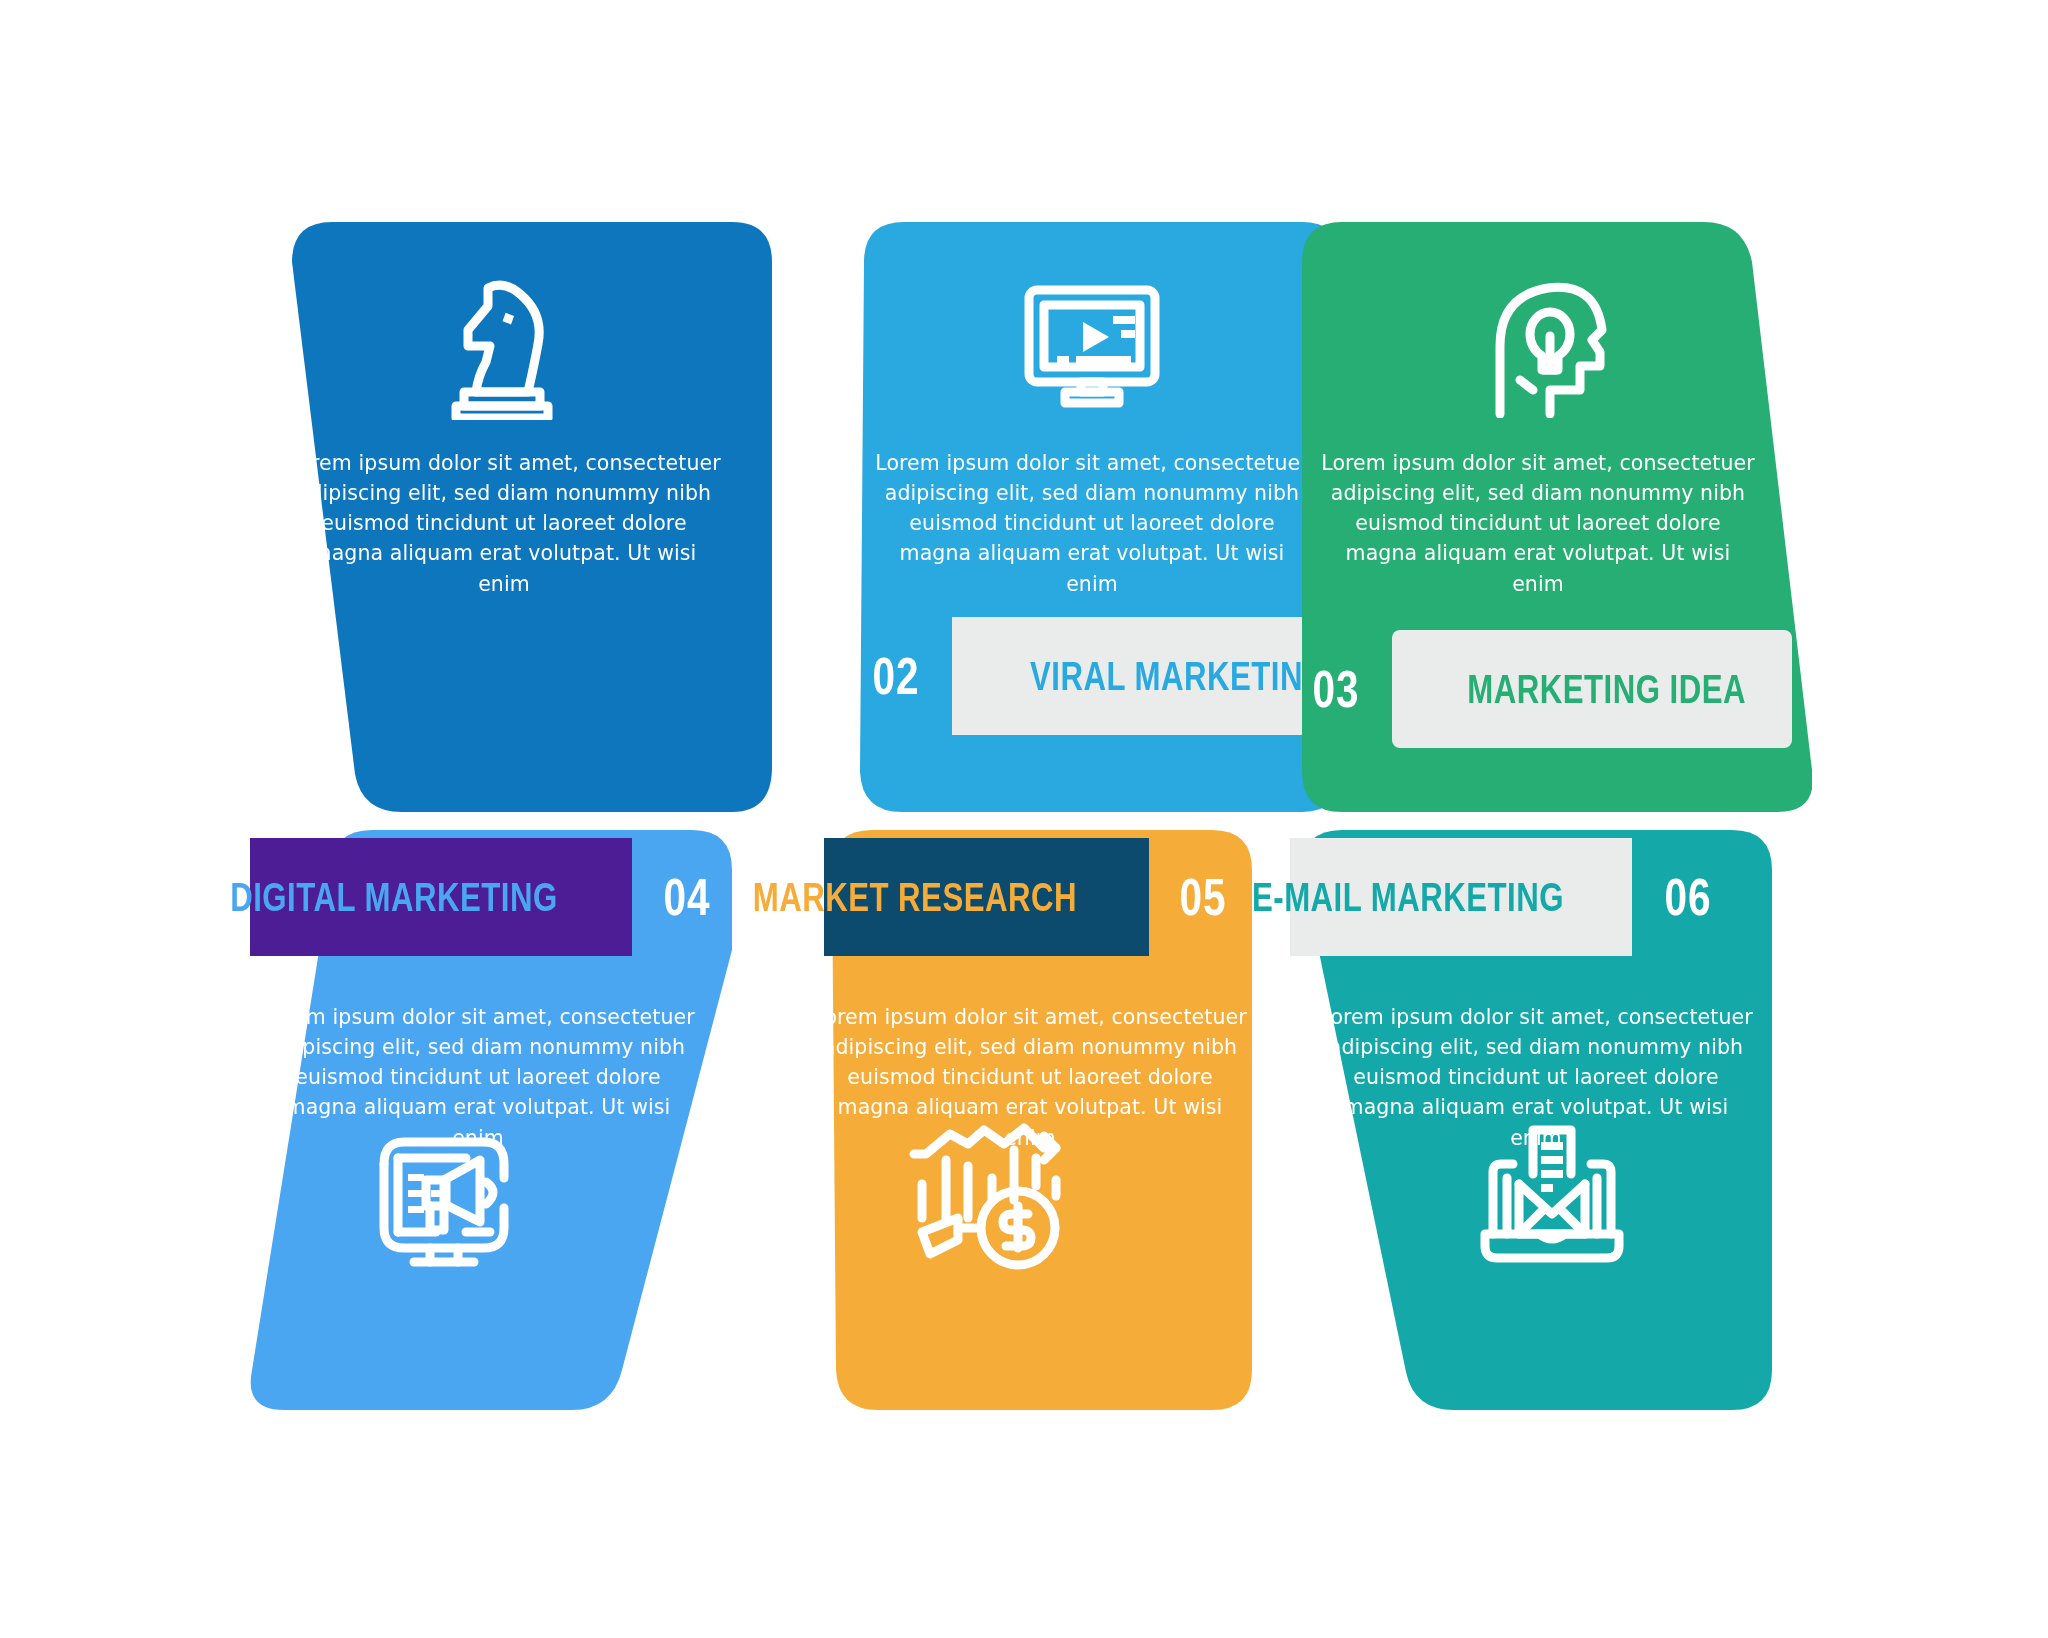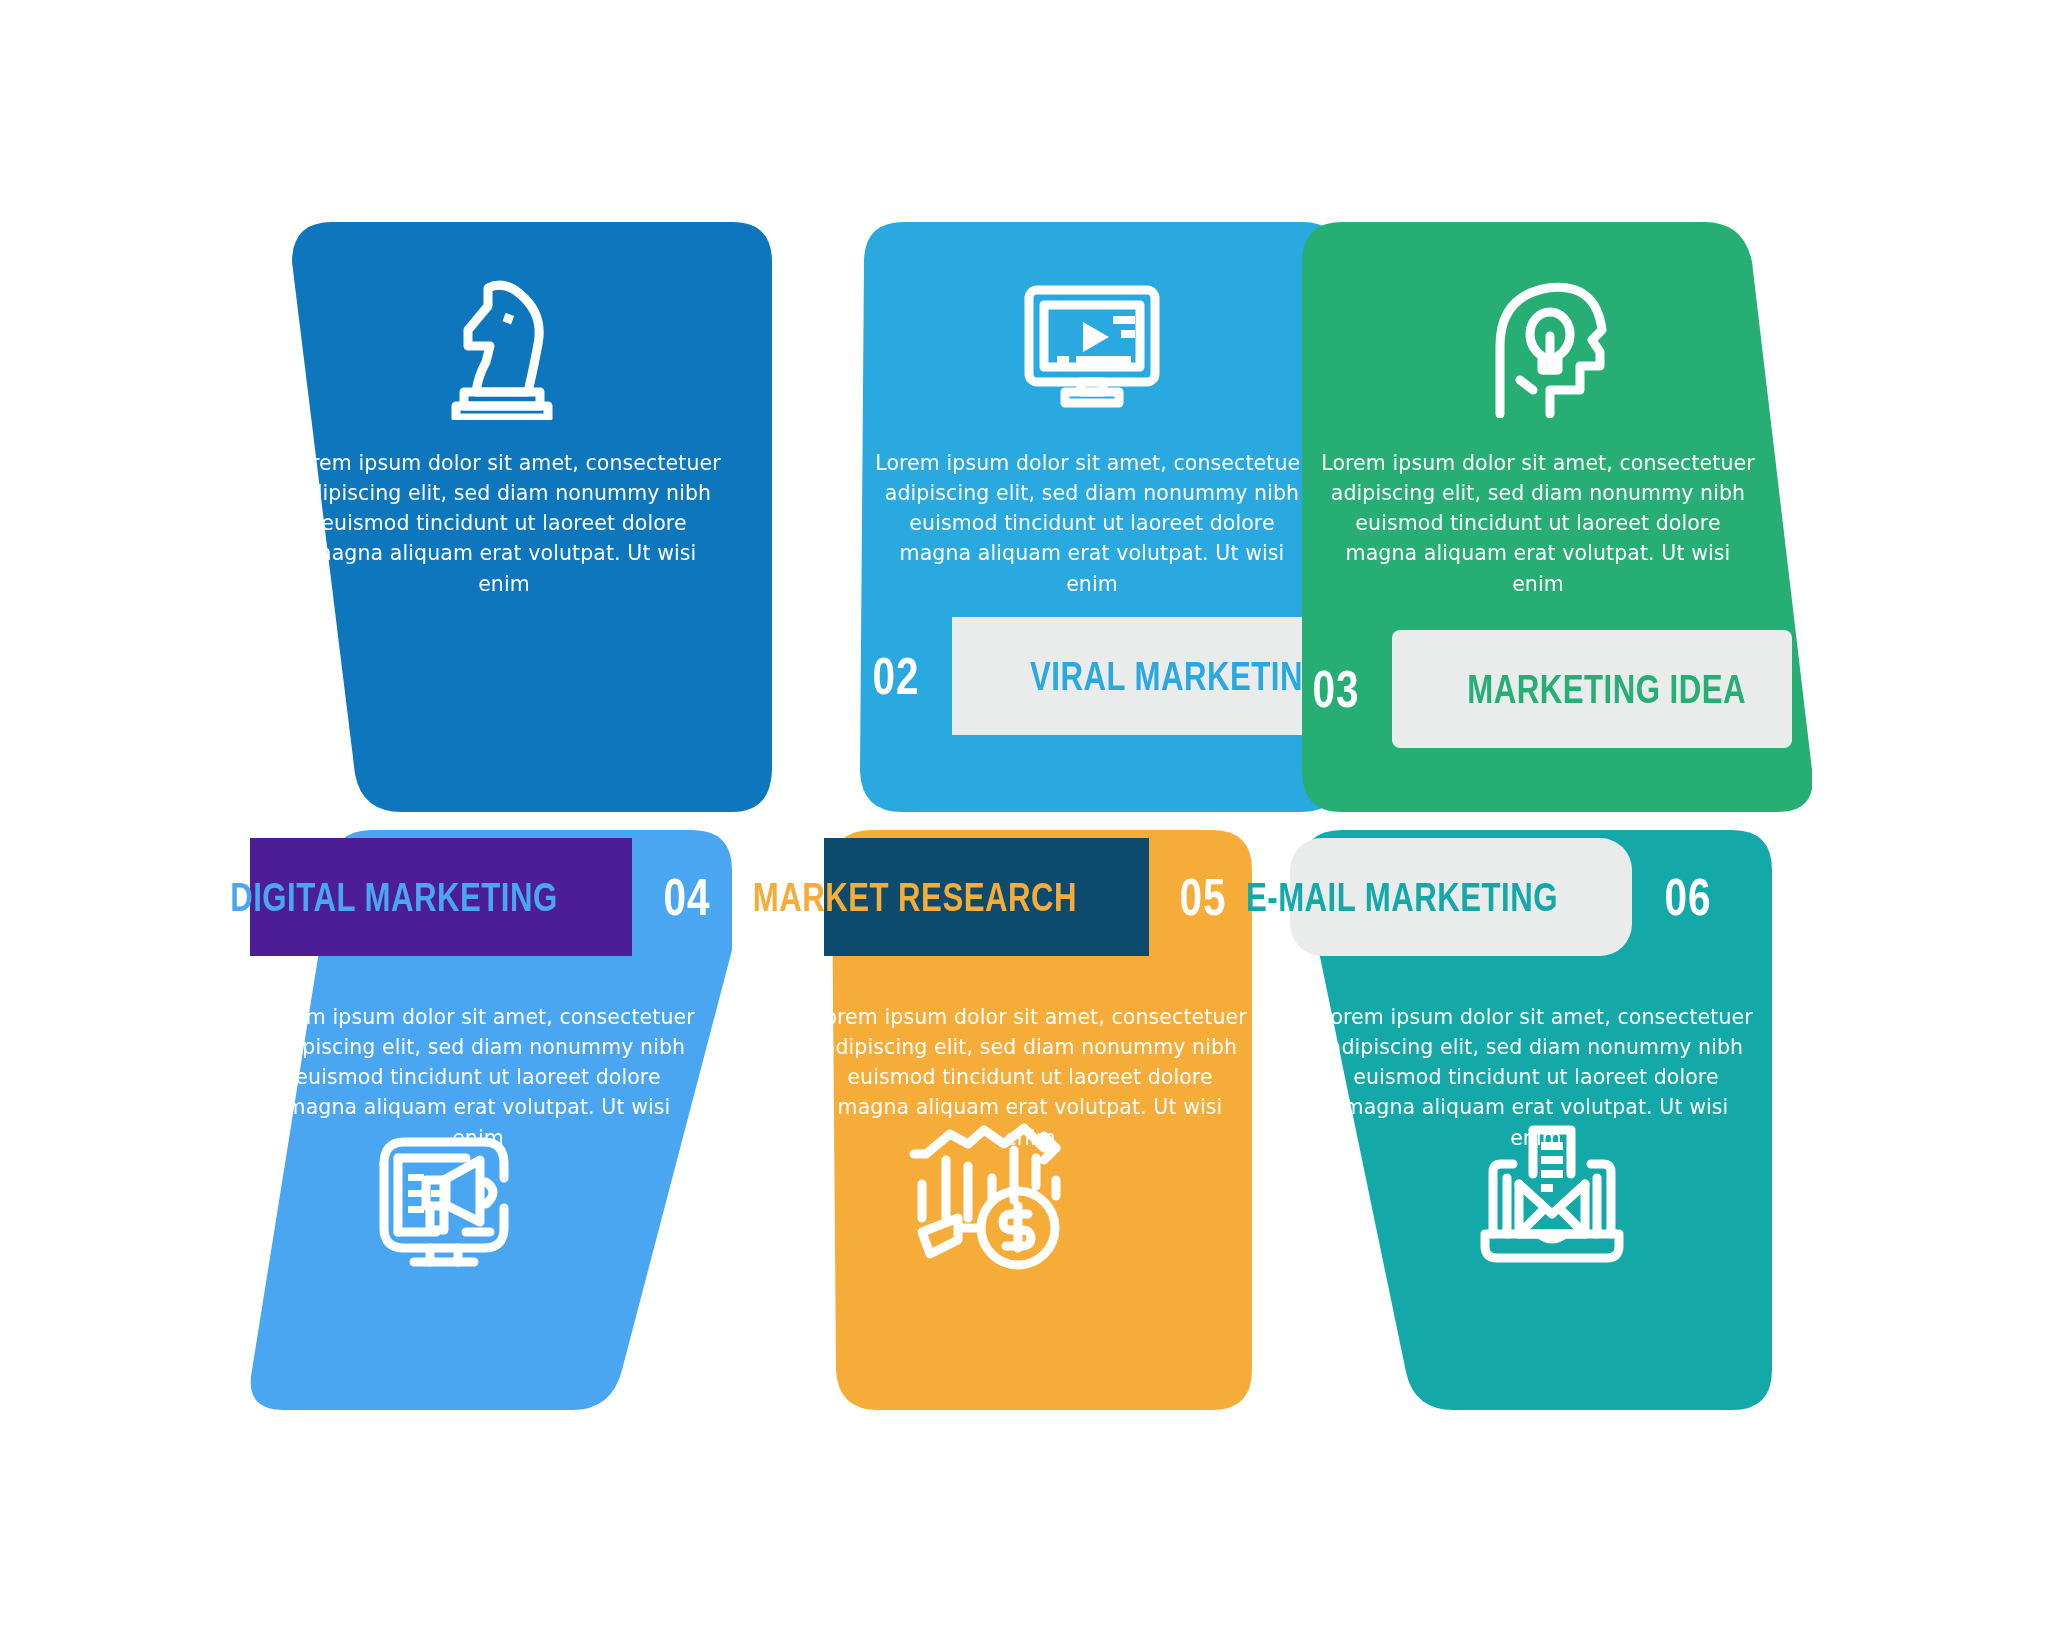--- a/index.html
+++ b/index.html
@@ -247,21 +247,21 @@
     </div>
   </div>
 
   <div class="card" style="left:1272px; top:830px; height:580px;">
     <div class="card-shape">
       <svg viewBox="0 0 540 580" xmlns="http://www.w3.org/2000/svg">
         <path d="M30 40 Q30 0 70 0 L460 0 Q500 0 500 40 L500 540 Q500 580 460 580 L182 580 Q142 580 134 542 Z" fill="#15a8a8"></path>
       </svg>
     </div>
     <div class="band" style="left:18px; top:8px;">
-      <div class="title-cell" style="width:342px; background:#eaecec; padding-right:30px; box-sizing:border-box; justify-content:flex-end;border-radius:32px;">
+      <div class="title-cell" style="width:342px; background:#eaecec; padding-right:24px; box-sizing:border-box; justify-content:flex-end;">
         <span class="title" style="color:#15a8a8;">E-MAIL MARKETING</span>
       </div>
       <div class="num-cell" style="width:112px;">
         <span class="num">06</span>
       </div>
     </div>
     <div class="body-text" style="top:172px; left:44px; width:440px;">Lorem ipsum dolor sit amet, consectetuer adipiscing elit, sed diam nonummy nibh euismod tincidunt ut laoreet dolore magna aliquam erat volutpat. Ut wisi enim</div>
     <div class="icon-wrap" style="top:292px; left:10px;">
       <svg width="150" height="146" viewBox="0 0 150 146">
         <g fill="none" stroke="#ffffff" stroke-width="9" stroke-linejoin="round" stroke-linecap="round">

